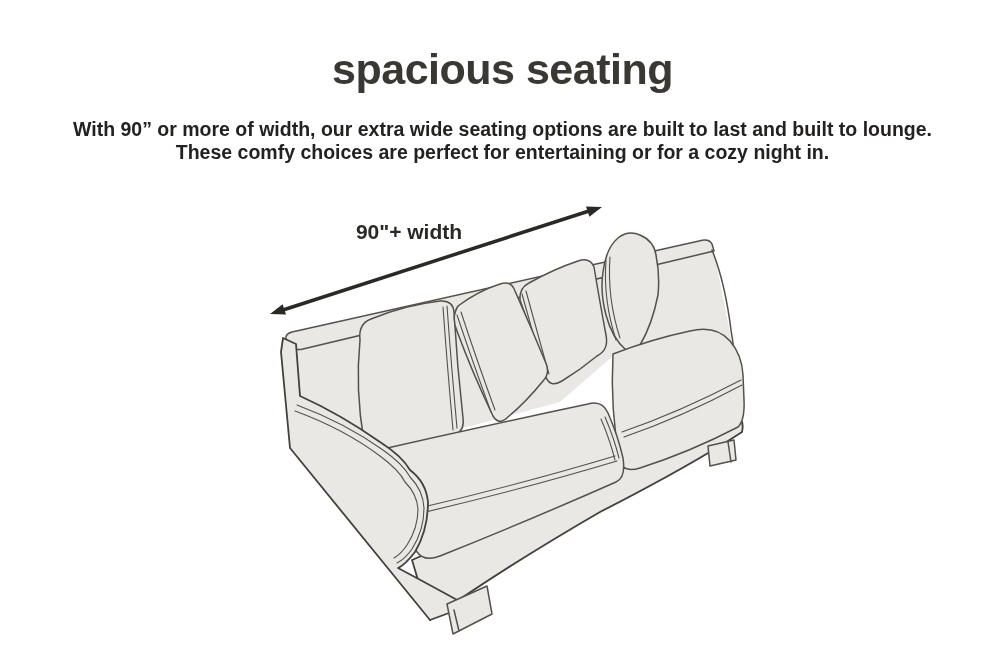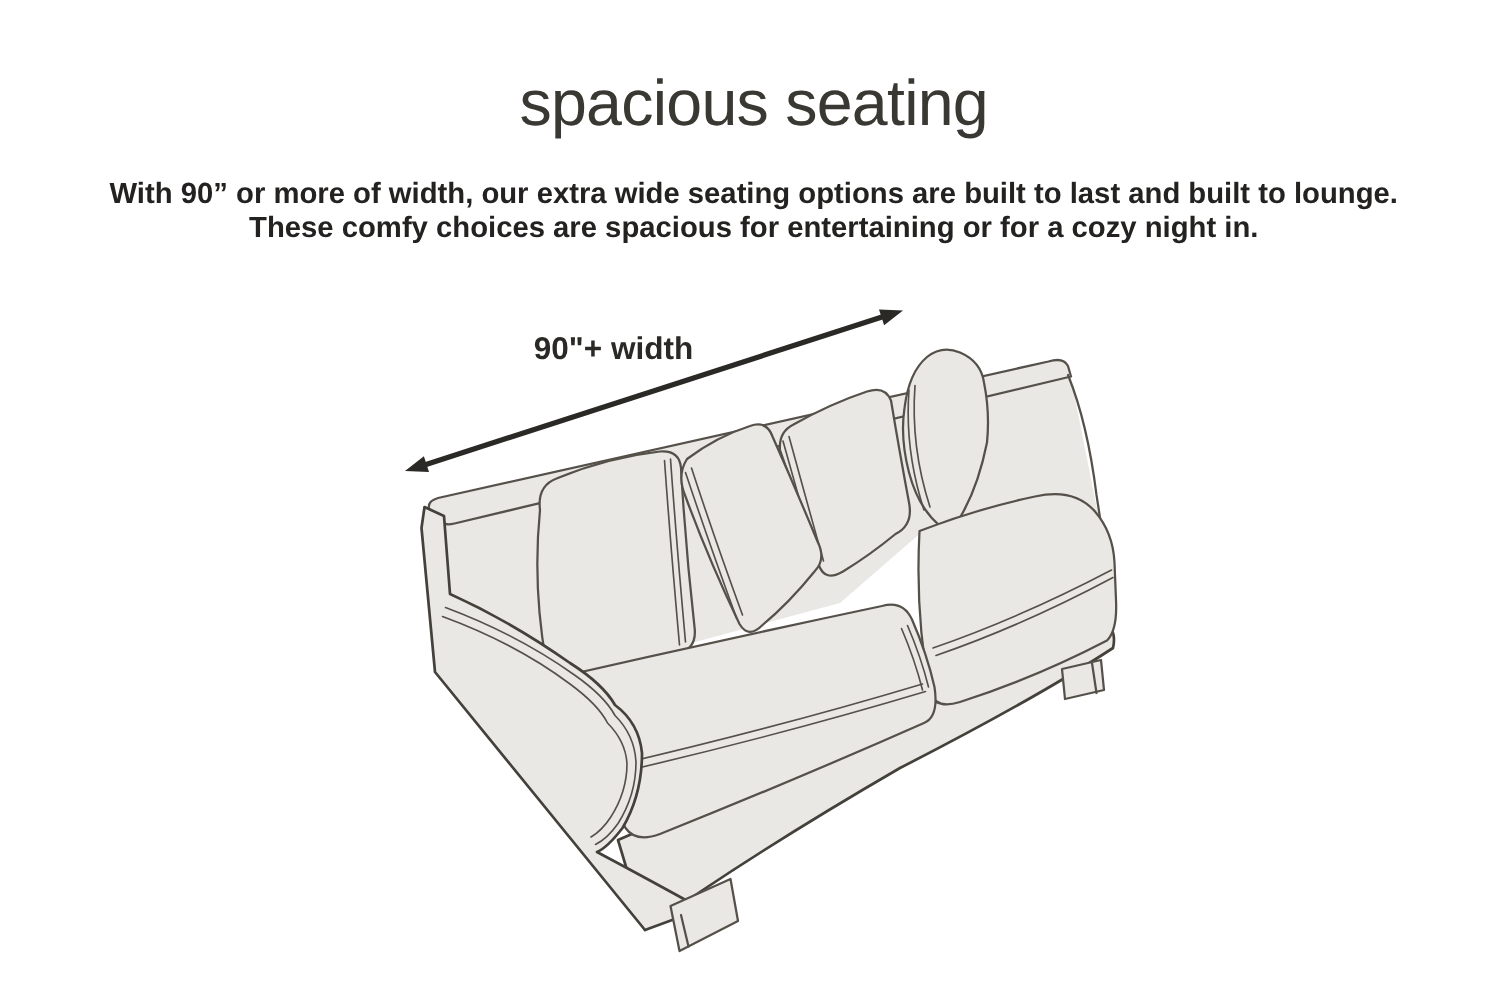--- a/index.html
+++ b/index.html
@@ -15,21 +15,21 @@
   .stage{
     position:relative;
     width:1005px;height:671px;
     overflow:hidden;
     background:var(--background);
     font-family:"Liberation Sans", sans-serif;
   }
   .page-title{
     position:absolute;top:46px;left:0;width:100%;
     text-align:center;
-    font-size:43px;line-height:1.1;font-weight:400;
+    font-size:43px;line-height:1.1;font-weight:700;
     letter-spacing:-0.5px;
     color:var(--title-text);
     margin:0;
   }
   .page-desc{
     position:absolute;top:118px;left:0;width:100%;
     text-align:center;
     font-size:19.5px;line-height:23px;font-weight:700;
     color:var(--body-text);
   }
@@ -51,21 +51,21 @@
 </style>
 </head>
 <body>
 
 <div class="stage">
 
   <h1 class="page-title">spacious seating</h1>
 
   <div class="page-desc">
     <div>With 90” or more of width, our extra wide seating options are built to last and built to lounge.</div>
-    <div>These comfy choices are spacious for entertaining or for a cozy night in.</div>
+    <div>These comfy choices are perfect for entertaining or for a cozy night in.</div>
   </div>
 
   <svg class="figure-svg" viewBox="0 0 1005 671">
 
     <g>
 
       <g>
         <path class="fill-only" d="M 294 344 L 708 246 L 714 252 L 735 358 L 700 336 L 613 356 L 560 402 L 352 458 L 298 416 Z"></path>
         <path class="fs" d="M 286 339 Q 285 334 292 332 L 699 241 Q 709 238 712 244 L 714 251 L 303 349 Q 295 351 293 346 Z"></path>
         <path class="ln" d="M 712 250 Q 725 282 731 330 L 735 356"></path>

